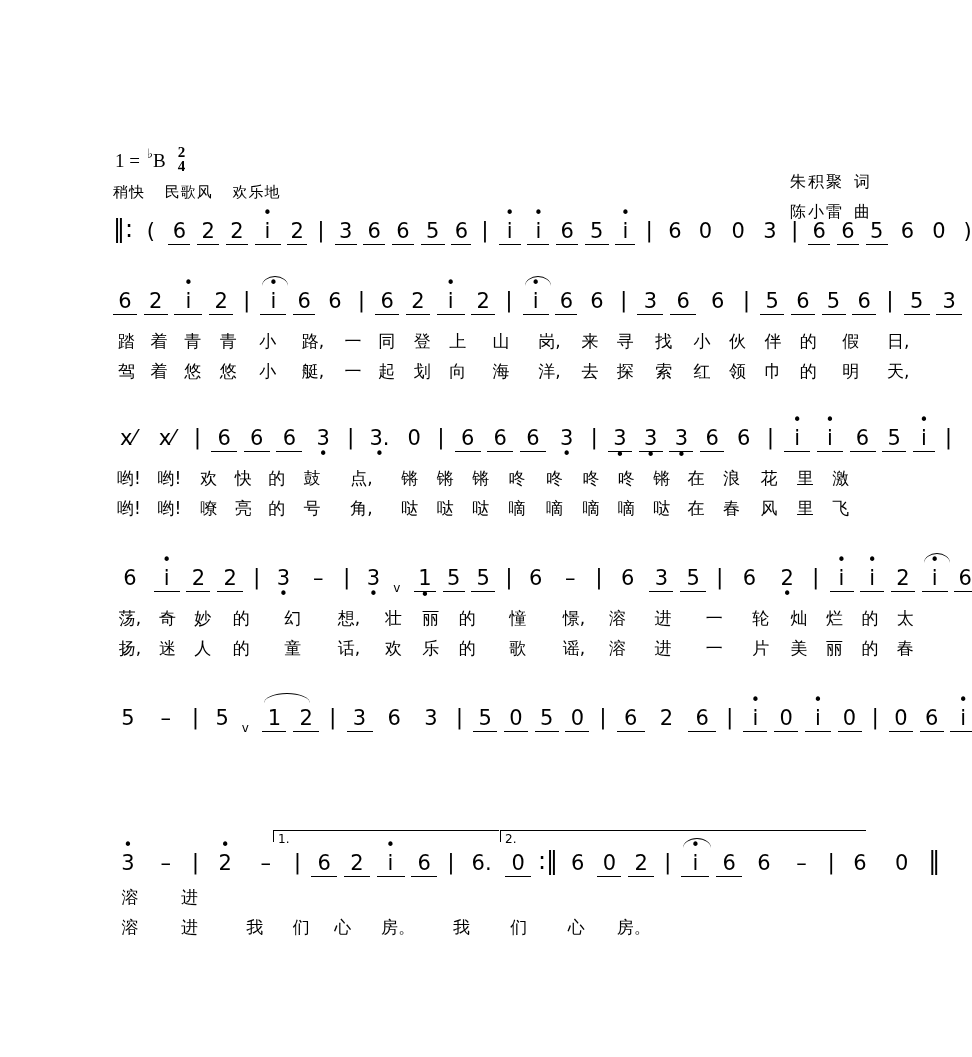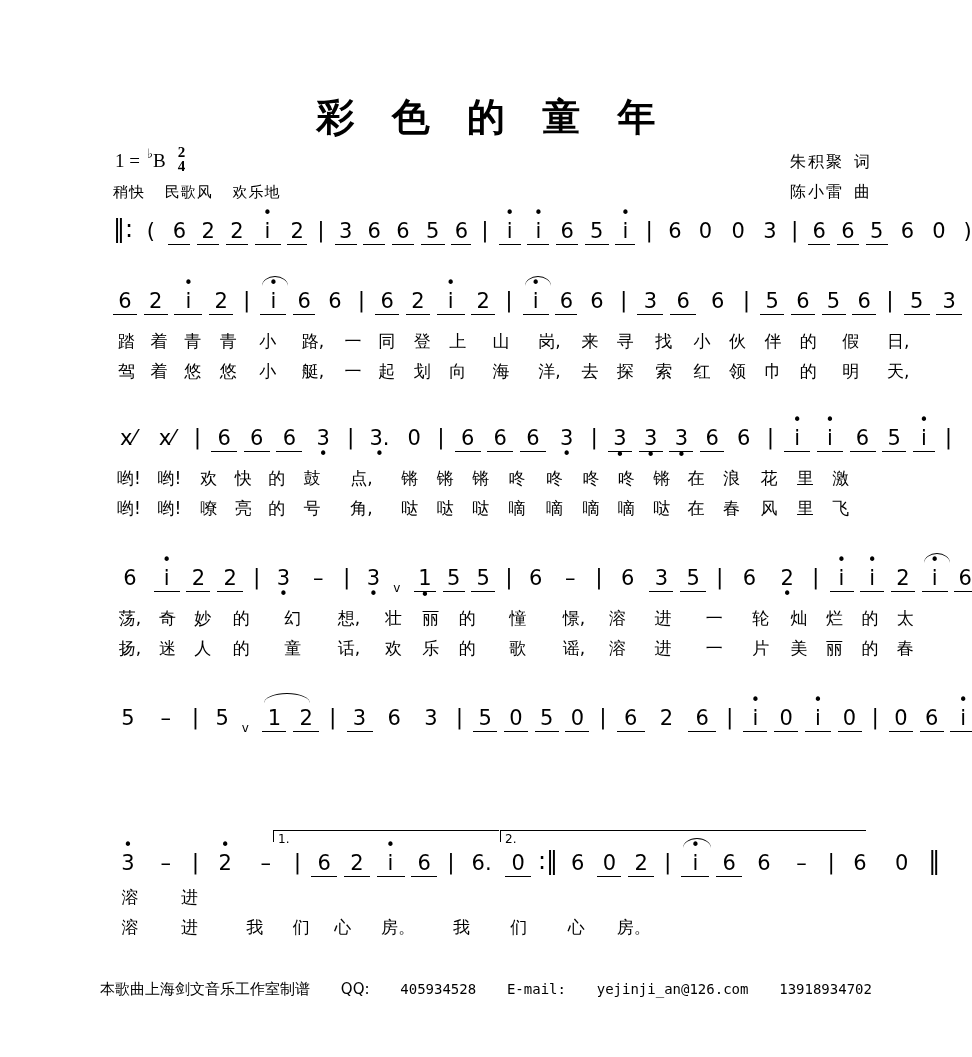--- a/index.html
+++ b/index.html
@@ -80,20 +80,21 @@
   }
   .tempo span { margin-right: 14px; }
 
   .credit {
     position: absolute;
     right: 100px;
     font-family: Liberation Sans, sans-serif;
     font-size: 16px;
     letter-spacing: 2px;
     text-align: right;
+    margin-top: 20px;
   }
   .credit.c1 { top: 152px; }
   .credit.c2 { top: 182px; }
   .credit .role { margin-left: 10px; }
 
   
   .system {
     position: absolute;
     left: 0;
     width: 972px;
@@ -199,21 +200,20 @@
     font-size: 15px;
   }
   .footer .seg { margin-right: 26px; }
   .footer .mono { font-family: "DejaVu Sans Mono", monospace; font-size: 14px; }
 </style>
 </head>
 <body>
 
 <div class="sheet">
 
-  <div class="title">彩 色 的 童 年</div>
 
   <div class="key-block">
     <span>1 =</span>
     <span class="eq">
       <span class="flat">♭</span>
       <span>B</span>
     </span>
     <span class="meter">
       <span class="num">2</span>
       <span class="den">4</span>
@@ -590,22 +590,14 @@
       <span class="cell" style="width:36px">们</span>
       <span class="cell" style="width:36px">心</span>
       <span class="cell" style="width:64px">房。</span>
       <span class="cell" style="width:52px">我</span>
       <span class="cell" style="width:52px">们</span>
       <span class="cell" style="width:52px">心</span>
       <span class="cell" style="width:52px">房。</span>
     </div>
   </div>
 
-  <div class="footer">
-    <span class="seg">本歌曲上海剑文音乐工作室制谱</span>
-    <span class="seg">QQ:</span>
-    <span class="seg mono">405934528</span>
-    <span class="seg mono">E-mail:</span>
-    <span class="seg mono">yejinji_an@126.com</span>
-    <span class="mono">13918934702</span>
-  </div>
 
 </div>
 
 </body></html>

